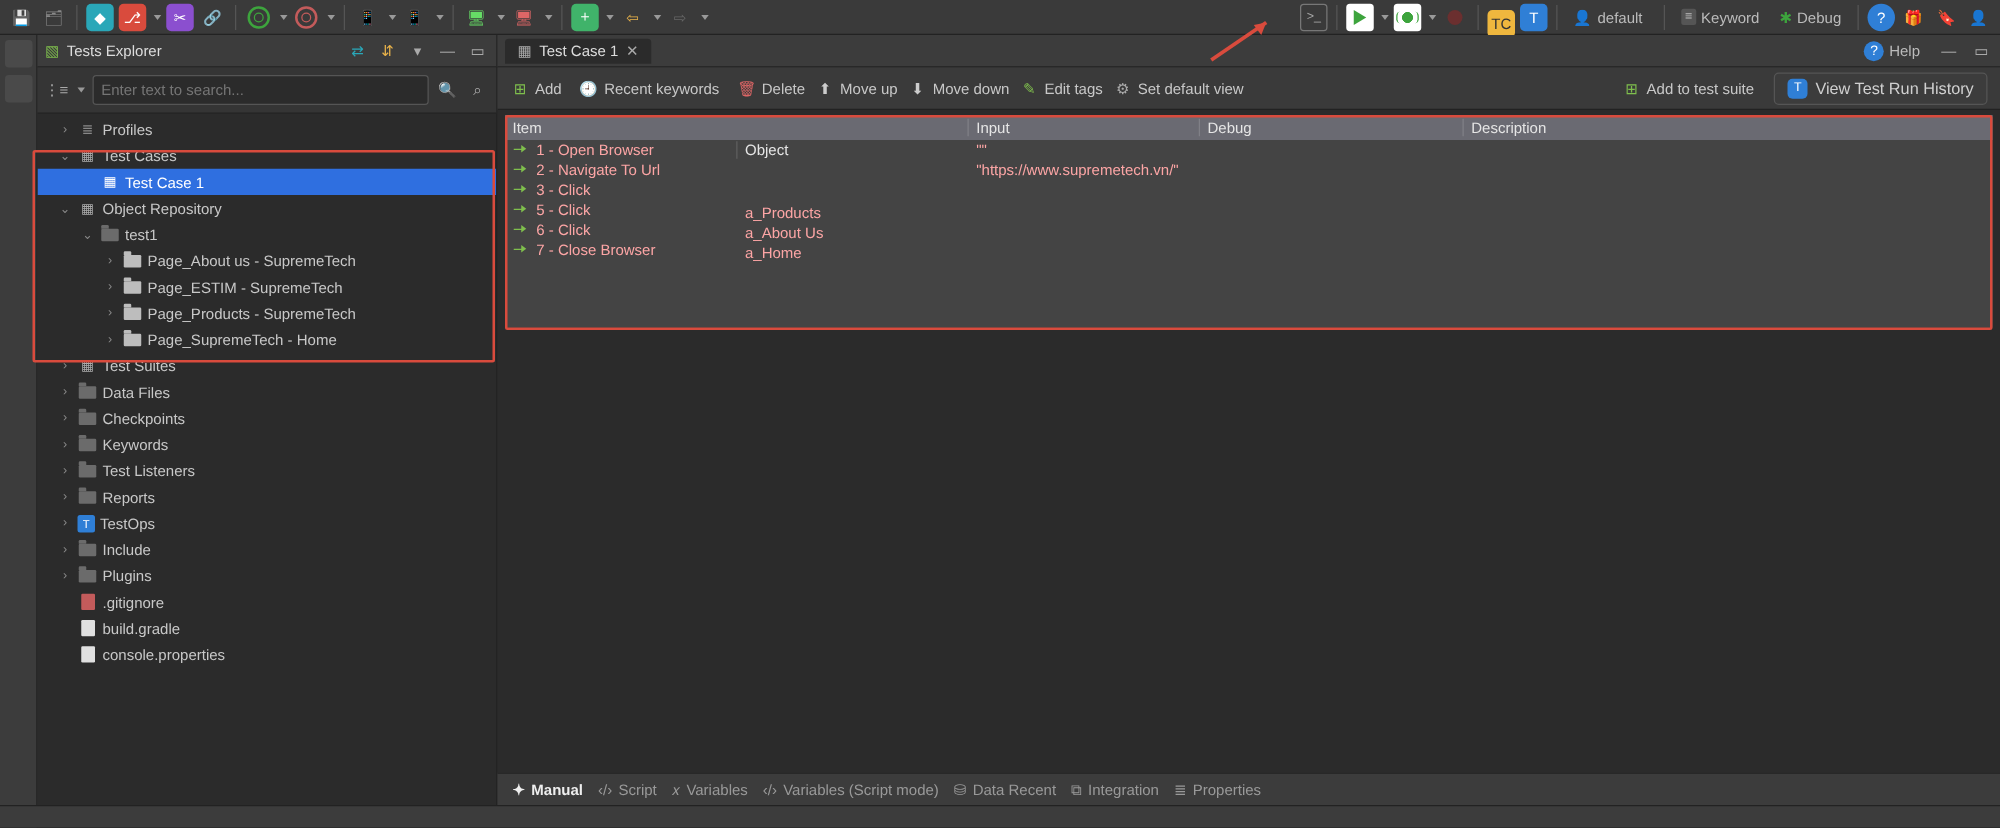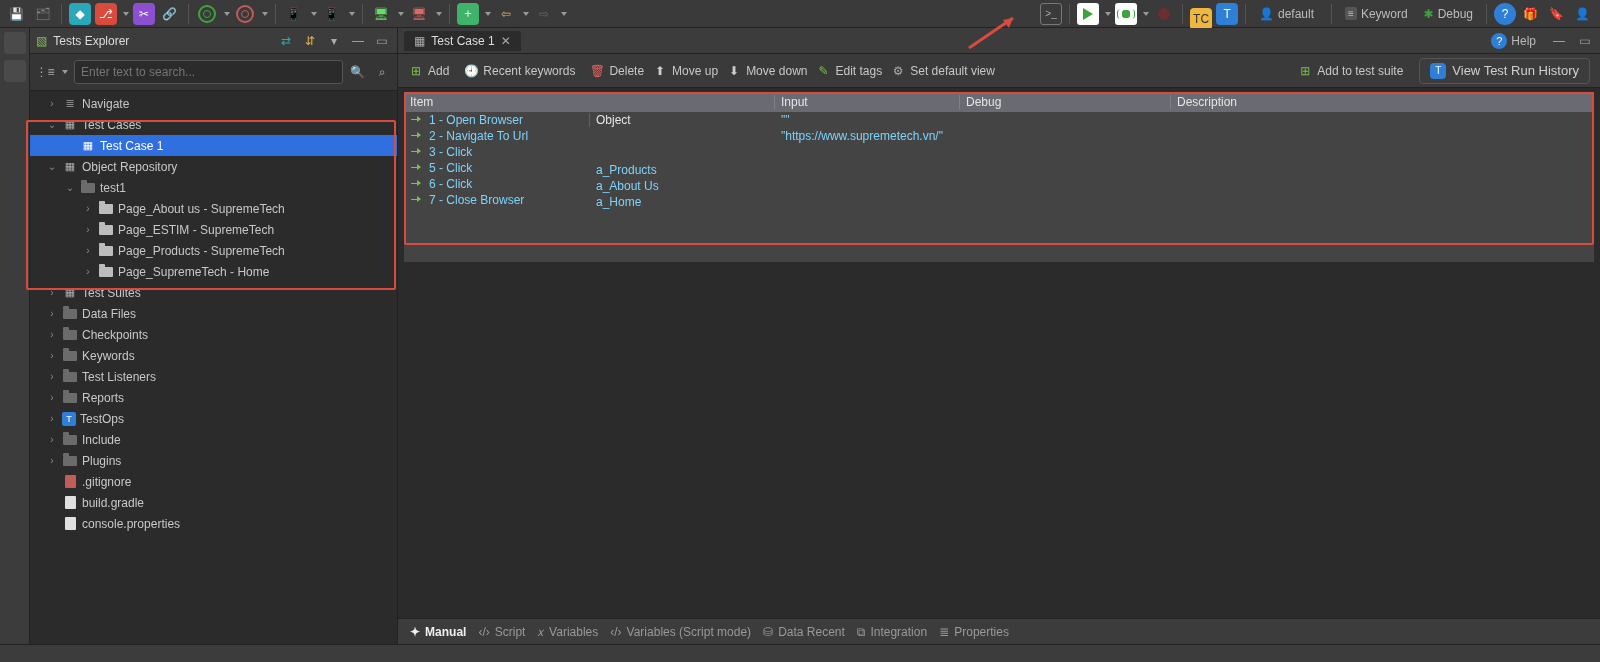--- a/index.html
+++ b/index.html
@@ -128,21 +128,21 @@
   
   .steps-wrap{ position:relative; margin:4px 6px 0 6px;}
   .steps-highlight{ position:absolute; inset:0; border:2px solid #d94b3d; border-radius:2px; pointer-events:none;}
   .steps-table{ width:100%; font-size:12px; background:#4a4a4a;}
   .steps-head{ display:flex; background:#6a6a72; color:#e5e5e5; height:20px; align-items:center;}
   .steps-head .col, .steps-body .col{ padding:0 6px; border-left:1px solid rgba(255,255,255,0.15);}
   .steps-head .col:first-child{border-left:none;}
   .col-item{flex:0 0 185px;} .col-obj{flex:0 0 185px;margin-top:36px;} .col-in{flex:0 0 185px;}
   .col-out{flex:0 0 185px;} .col-desc{flex:1;margin-left:26px;}
   .steps-body{ background:#444; min-height:150px;}
-  .step-row{ display:flex; height:16px; align-items:center; color:#7dd3fc;}
+  .step-row{ display:flex; height:16px; align-items:center; color:#fca5a5;}
   .step-row .col{border-left:1px solid transparent;}
   .step-row .item{ padding-left:24px; position:relative;}
   .step-row .item::before{content:"";position:absolute;left:6px;top:6px;width:8px;height:1px;background:#7fbf4d;}
   .step-row .item::after{content:"";position:absolute;left:12px;top:3px;width:0;height:0;border-left:4px solid #7fbf4d;border-top:3px solid transparent;border-bottom:3px solid transparent;}
 
   
   .bottom-tabs{ margin-top:auto; height:26px; background:#3c3c3c; display:flex; align-items:center; gap:12px; padding:0 12px; border-top:1px solid #222;}
   .btab{ display:inline-flex; align-items:center; gap:5px; color:#999; cursor:pointer;}
   .btab.active{ color:#eee; font-weight:bold;}
 
@@ -280,21 +280,21 @@
     <input type="text" placeholder="Enter text to search..." style="">
     <span class="hdr-icon">🔍</span>
     <span class="hdr-icon">⌕</span>
   </div>
 
   <div class="tree">
     <div class="tree-row">
         <span class="pad" style="width:12px"></span>
         <span class="tw">›</span>
         <span class="ico" style="color:#888">≣</span>
-        <span>Navigate</span>
+        <span>Profiles</span>
       </div>
 
     <div class="tree-row">
         <span class="pad" style="width:12px"></span>
         <span class="tw">⌄</span>
         <span class="ico" style="color:#aaa">▦</span>
         <span>Test Cases</span>
       </div>
     <div class="tree-row selected">
         <span class="pad" style="width:46px"></span>
@@ -498,21 +498,21 @@
           <span>Add to test suite</span>
           <span class="caret" style="margin-left:2px"></span>
         </span>
       <span class="view-history-btn">
         <span class="tb-icon sq-blue" style="width:16px;height:16px;font-size:10px;">T</span>
         <span>View Test Run History</span>
       </span>
     </div>
   </div>
 
-  <div class="steps-wrap" style="height:153px;">
+  <div class="steps-wrap" style="height:172px;">
     <div class="steps-table">
       <div class="steps-head">
         <div class="col col-item">Item</div>
         <div class="col col-obj">Object</div>
         <div class="col col-in">Input</div>
         <div class="col col-out">Debug</div>
         <div class="col col-desc">Description</div>
       </div>
       <div class="steps-body" id="steps-body">
           <div class="step-row">

